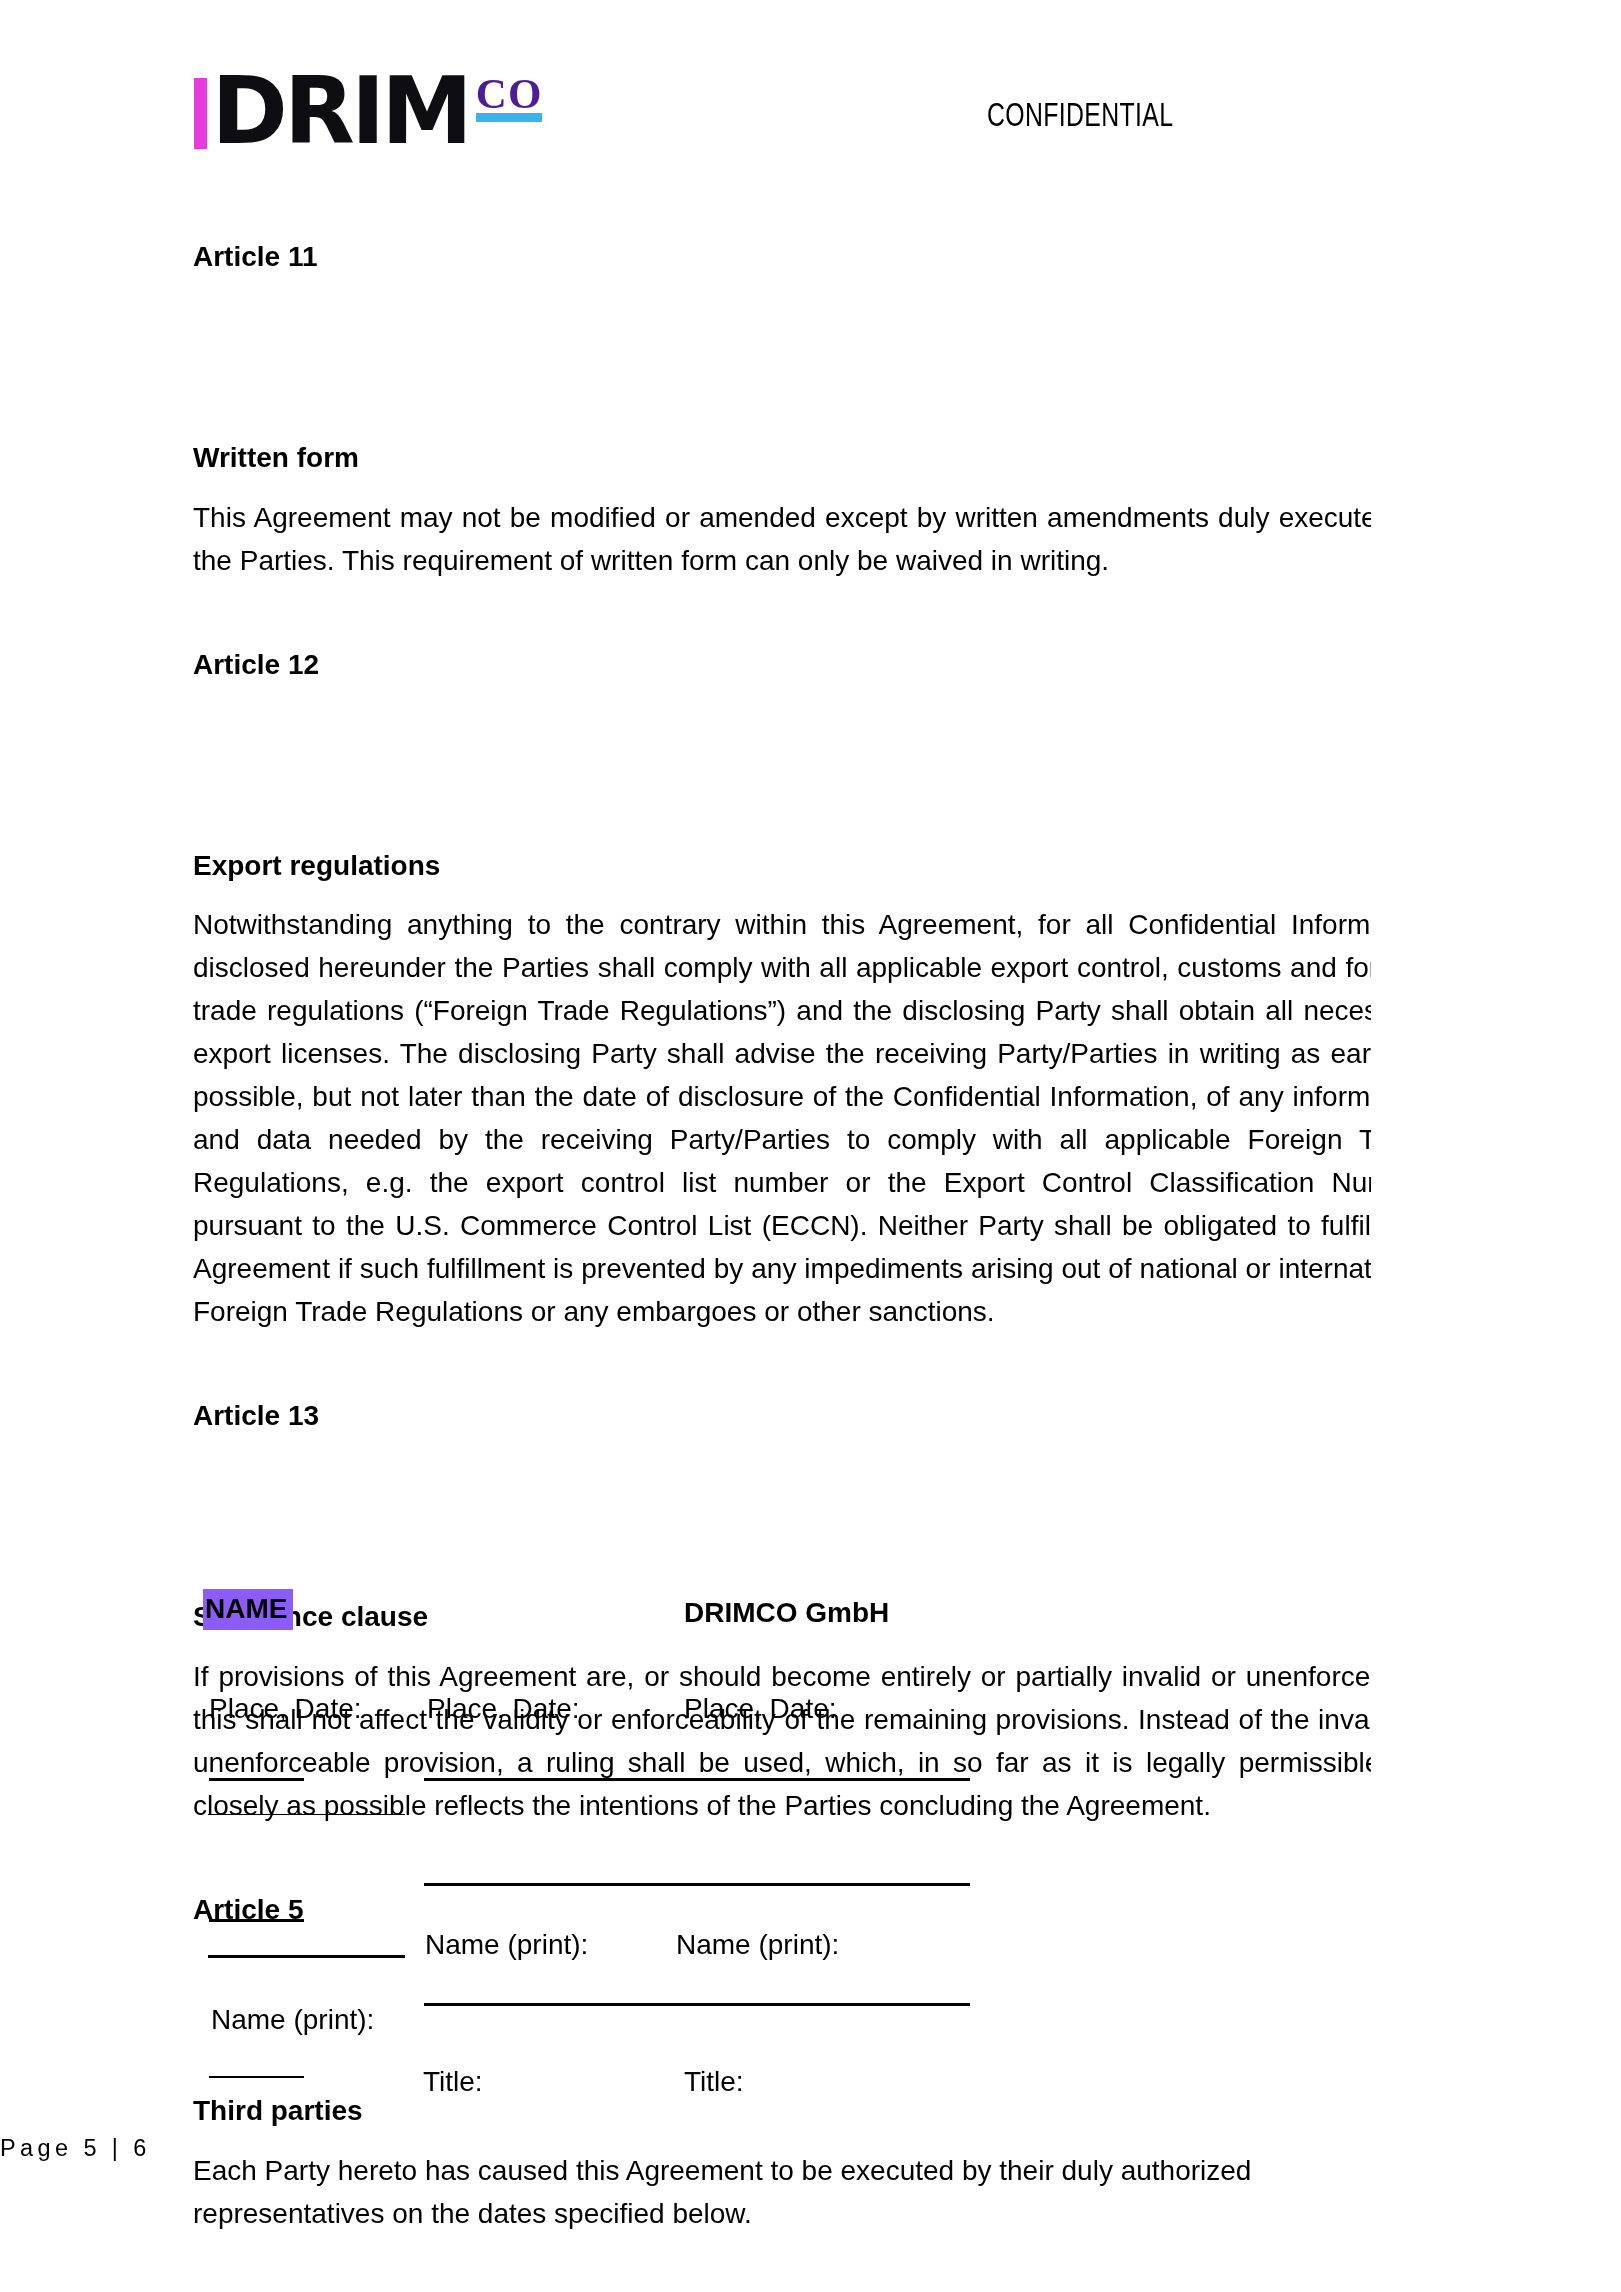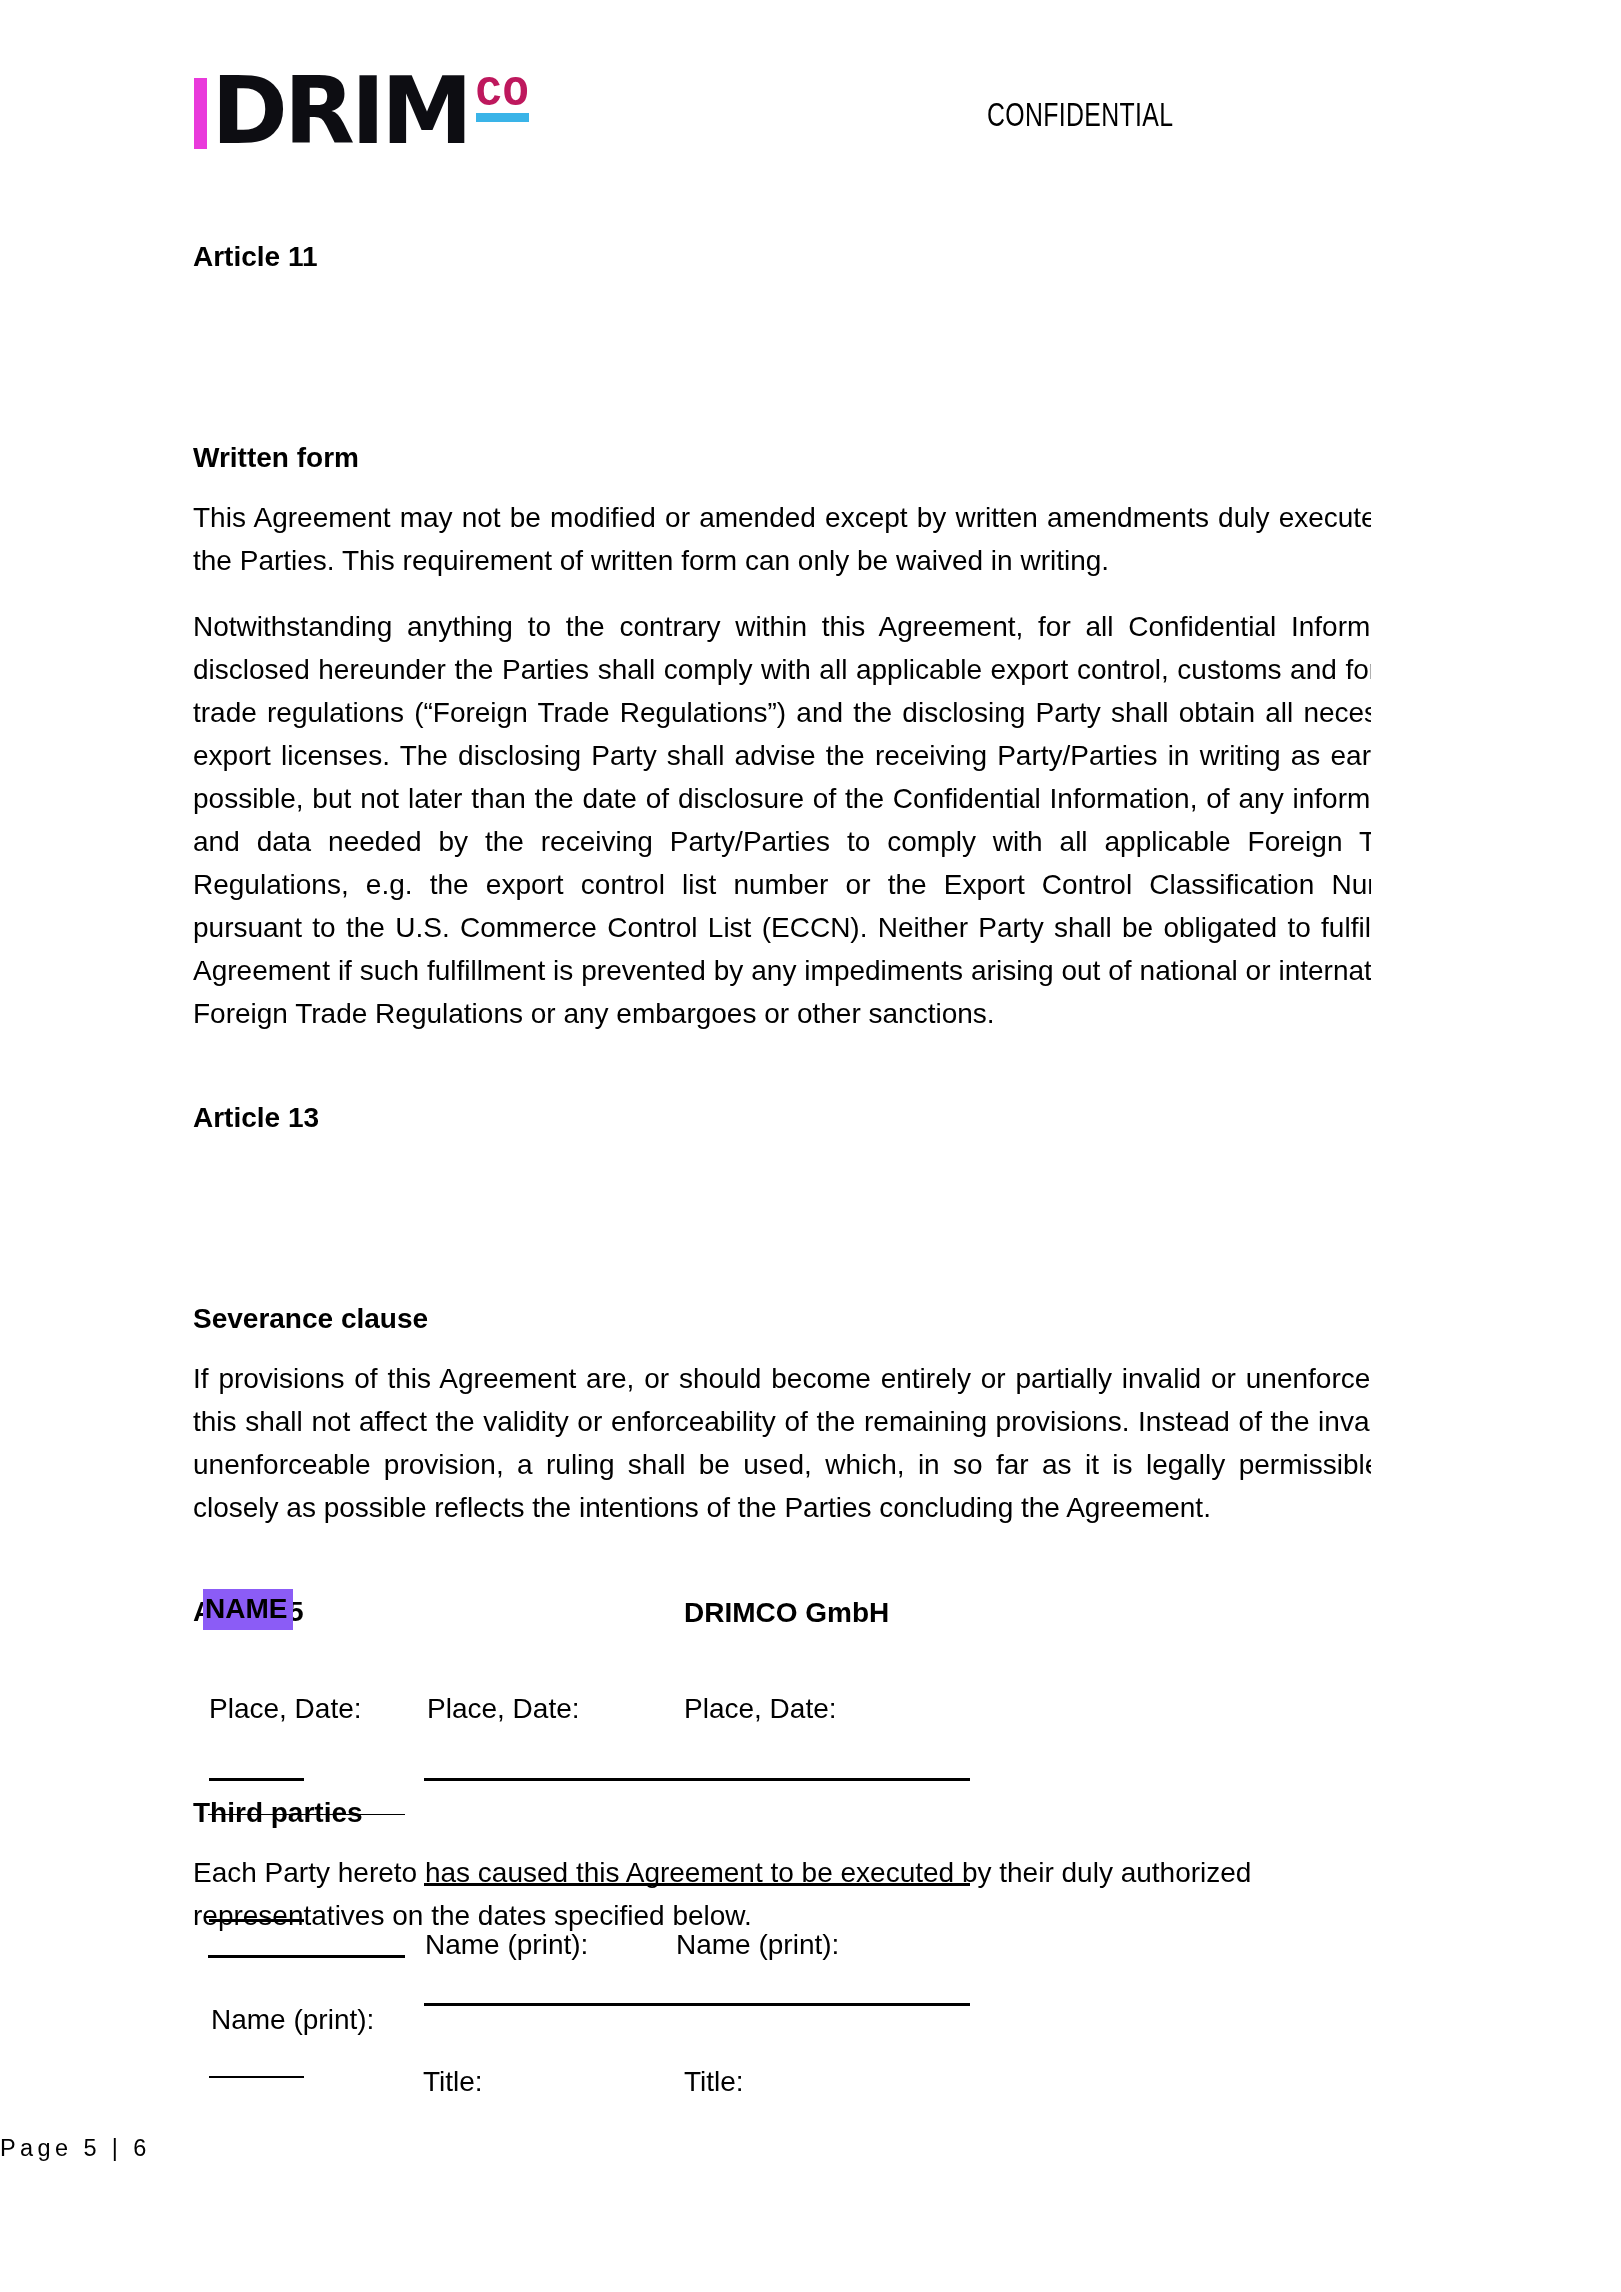--- a/index.html
+++ b/index.html
@@ -15,23 +15,23 @@
   
   .logo { position:absolute; left:194px; top:74px; display:flex; align-items:flex-start; height:76px; }
   .logo-bar { width:12.7px; height:71px; margin-top:3.9px; margin-right:4.9px; }
   .logo-drim {
     font-family:"DejaVu Sans", sans-serif;
     font-weight:bold; font-size:92px; line-height:76px;
     letter-spacing:-3.9px; color:#0d0d12;
   }
   .logo-co-wrap { margin-left:6.9px; margin-top:2px; display:flex; flex-direction:column; }
   .logo-co {
-    font-family:Liberation Mono, monospace;
+    font-family:Liberation Serif, serif;
     font-weight:bold; font-size:43px; line-height:35px;
-    letter-spacing:1px; color:#be185d;
+    letter-spacing:1px; color:#4c1d95;
   }
   .logo-underline { height:8.8px; width:100%; margin-top:2px; }
   .confidential {
     position:absolute; top:95px; right:198px;
     font-size:34px; letter-spacing:0.5px;
     transform:scaleX(0.73); transform-origin:right center;
     white-space:nowrap;
   }
 
   
@@ -73,20 +73,24 @@
   <div class="confidential">CONFIDENTIAL</div>
 
   <div class="content">
 
     <div class="article-heading">
       <span class="art-num">Article 11</span>
       <span>Written form</span>
     </div>
     <p>This Agreement may not be modified or amended except by written amendments duly executed by the Parties. This requirement of written form can only be waived in writing.</p>
 
+    <div class="article-heading">
+      <span class="art-num">Article 12</span>
+      <span>Export regulations</span>
+    </div>
     <p>Notwithstanding anything to the contrary within this Agreement, for all Confidential Information disclosed hereunder the Parties shall comply with all applicable export control, customs and foreign trade regulations (“Foreign Trade Regulations”) and the disclosing Party shall obtain all necessary export licenses. The disclosing Party shall advise the receiving Party/Parties in writing as early as possible, but not later than the date of disclosure of the Confidential Information, of any information and data needed by the receiving Party/Parties to comply with all applicable Foreign Trade Regulations, e.g. the export control list number or the Export Control Classification Number pursuant to the U.S. Commerce Control List (ECCN). Neither Party shall be obligated to fulfill this Agreement if such fulfillment is prevented by any impediments arising out of national or international Foreign Trade Regulations or any embargoes or other sanctions.</p>
 
     <div class="article-heading">
       <span class="art-num">Article 13</span>
       <span>Severance clause</span>
     </div>
     <p>If provisions of this Agreement are, or should become entirely or partially invalid or unenforceable, this shall not affect the validity or enforceability of the remaining provisions. Instead of the invalid or unenforceable provision, a ruling shall be used, which, in so far as it is legally permissible, as closely as possible reflects the intentions of the Parties concluding the Agreement.</p>
 
     <div class="article-heading">
       <span class="art-num">Article 5</span>

